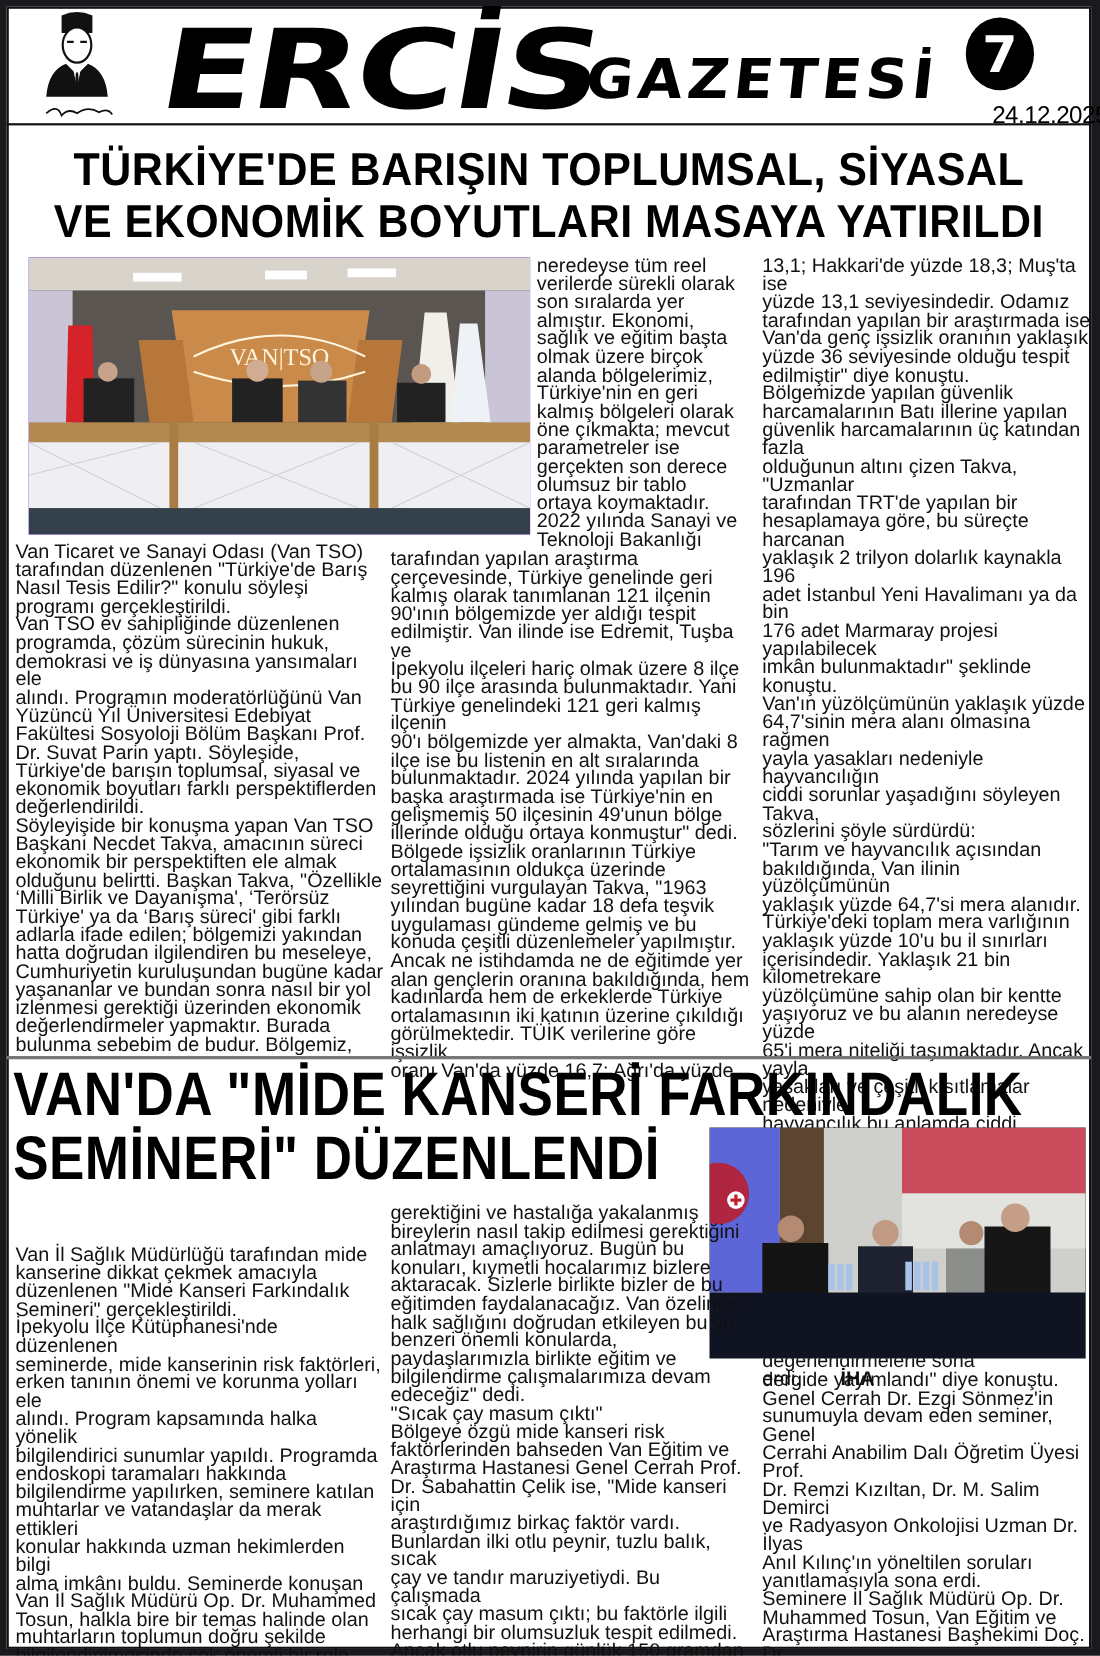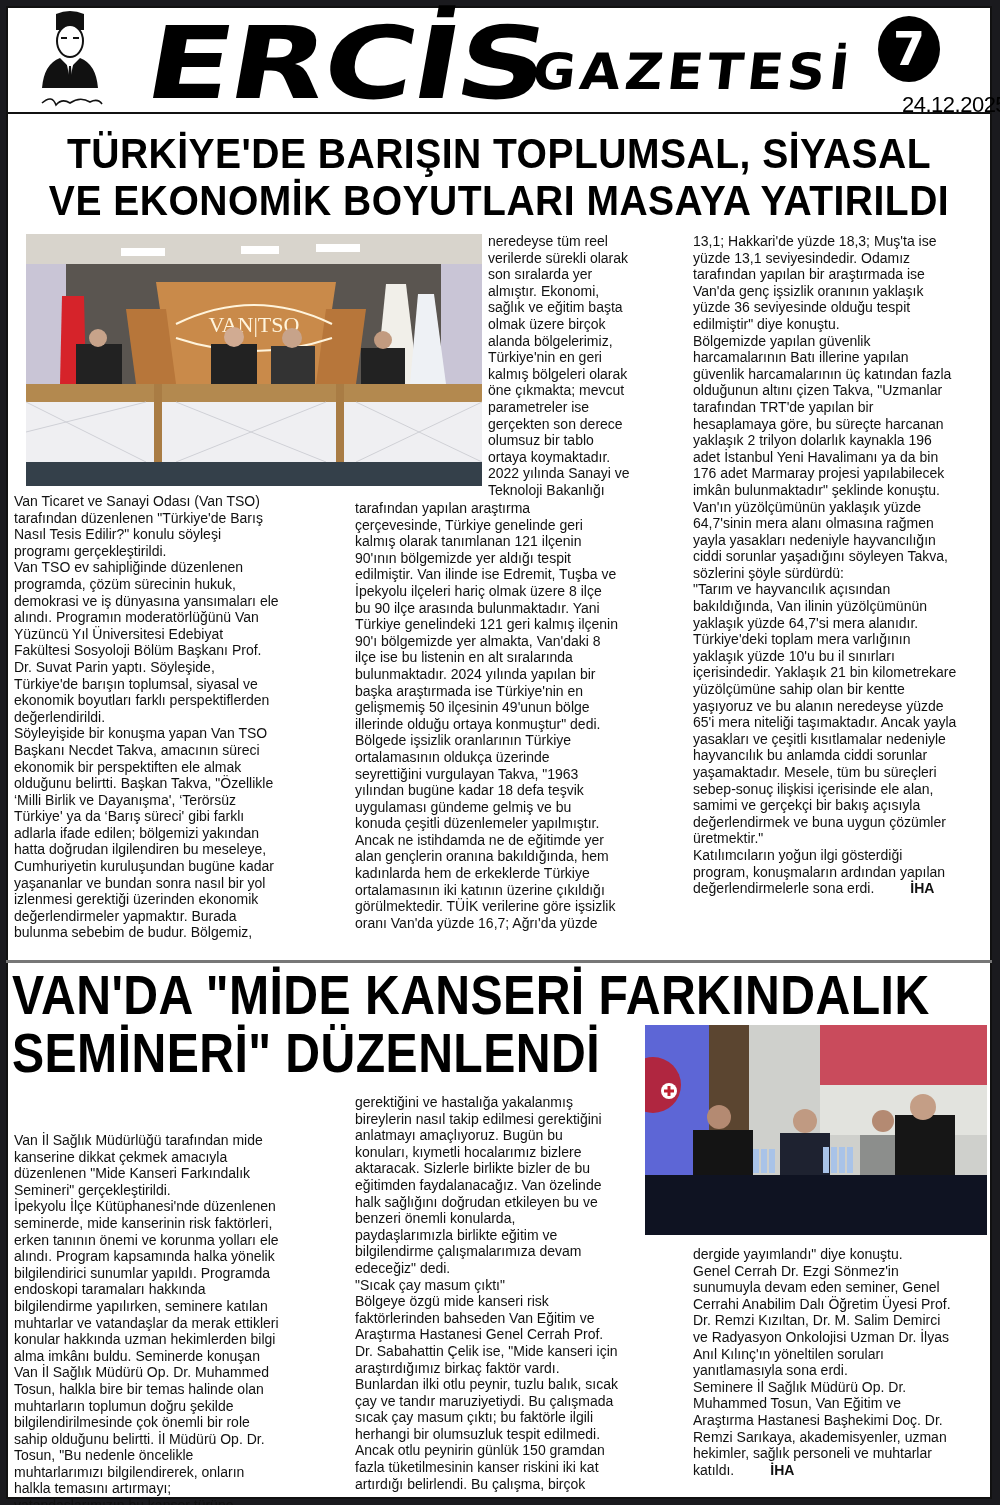--- a/index.html
+++ b/index.html
@@ -7,21 +7,21 @@
   .page { position:absolute; left:6px; top:6px; width:986px; height:1493px; background:#fff; border:2px solid #111; box-sizing:border-box; }
   .masthead { position:absolute; left:6px; top:6px; width:986px; height:108px; border-bottom:2px solid #111; box-sizing:border-box; }
   .portrait { position:absolute; left:20px; top:8px; width:100px; height:104px; }
   .brand-ercis { position:absolute; left:150px; top:10px; font-family:"DejaVu Sans", sans-serif; font-weight:900; font-size:100px; line-height:96px; letter-spacing:-2px; transform:scaleX(1.25) skewX(-8deg); transform-origin:left top; color:#000; }
   .brand-gazetesi { position:absolute; left:530px; top:38px; font-family:"DejaVu Sans", sans-serif; font-weight:900; font-size:50px; line-height:56px; letter-spacing:4px; transform:scaleX(1.05) skewX(-6deg); transform-origin:left top; }
   .page-no { position:absolute; left:872px; top:10px; width:62px; height:66px; border-radius:50%; background:#000; color:#fff; font-family:"DejaVu Sans", sans-serif; font-weight:bold; font-size:46px; line-height:66px; text-align:center; }
   .date { position:absolute; left:896px; top:86px; font-family:"Liberation Sans Narrow","Liberation Sans", sans-serif; font-size:22px; letter-spacing:-0.5px; }
   .headline1 { position:absolute; left:6px; width:986px; top:130px; text-align:center; font-family:"Liberation Sans", sans-serif; font-weight:bold; font-size:42px; line-height:47px; letter-spacing:0.5px; transform:scaleX(0.93); transform-origin:center top; }
   .photo1 { position:absolute; left:26px; top:234px; width:456px; height:252px; overflow:hidden; background:#8b5cf6; }
   .photo2 { position:absolute; left:645px; top:1025px; width:342px; height:210px; overflow:hidden; background:#2a2a33; }
-  .col { position:absolute; font-size:14px; line-height:16.6px; white-space:pre-line; color:#111; }
+  .col { position:absolute; font-size:18px; line-height:16.6px; white-space:pre-line; color:#111; }
   .col b { font-weight:bold;padding-left:36px; }
   .divider { position:absolute; left:6px; top:960px; width:986px; height:3px; background:#777; }
   .headline2 { position:absolute; left:12px; font-family:"Liberation Sans", sans-serif; font-weight:bold; font-size:56px; line-height:58px; transform:scaleX(0.86); transform-origin:left top; letter-spacing:0.5px; white-space:nowrap; }
 </style>
 </head>
 <body>
 
 <div class="page"></div>
 
 <div class="masthead">

